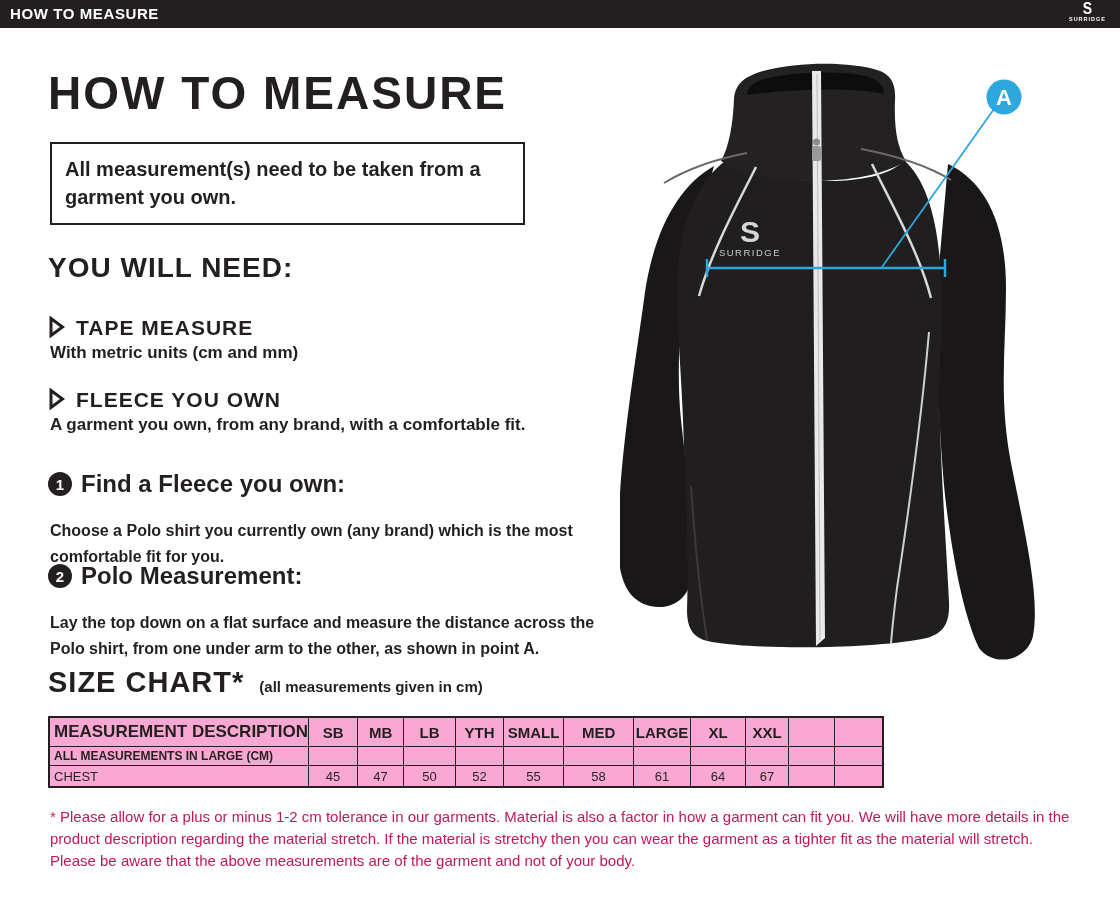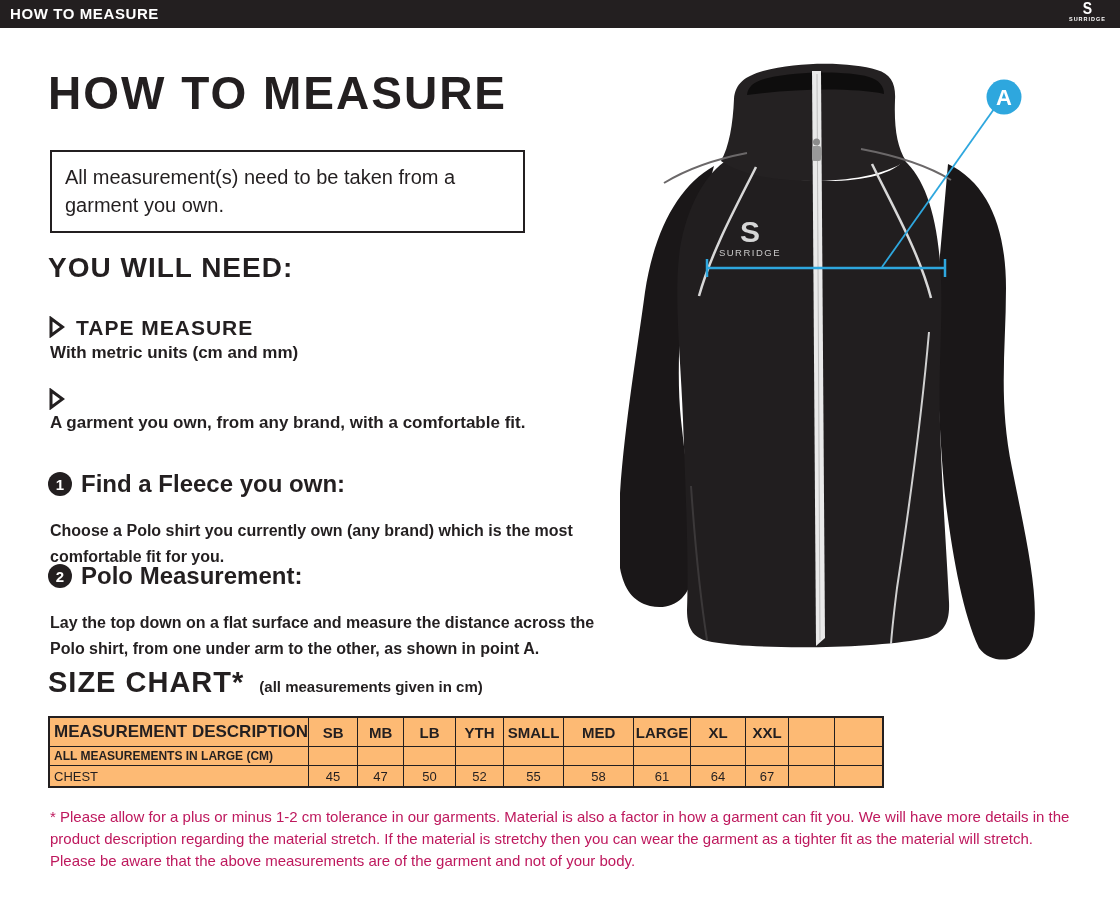--- a/index.html
+++ b/index.html
@@ -9,42 +9,42 @@
   }
   
   .topbar{position:absolute;top:0;left:0;width:1120px;height:28px;background:#231f20;}
   .topbar-title{position:absolute;left:10px;top:5px;color:#fff;font-size:15px;font-weight:bold;letter-spacing:.6px;}
   .topbar-logo{position:absolute;right:14px;top:1px;text-align:center;color:#fff;line-height:1;}
   .topbar-logo .logo-s{font-size:14px;font-weight:bold;transform:scaleY(1.15);letter-spacing:0;}
   .topbar-logo .logo-text{font-size:5.5px;letter-spacing:1px;margin-top:2px;font-weight:bold;}
 
   
   .h1{position:absolute;left:48px;top:66px;font-size:46px;font-weight:800;letter-spacing:2px;color:#231f20;white-space:nowrap;}
-  .notice-box{position:absolute;left:50px;top:150px;width:445px;border:2px solid #231f20;padding:11px 13px;
-    font-size:20px;font-weight:normal;line-height:1.42;}
+  .notice-box{position:absolute;left:50px;top:142px;width:445px;border:2px solid #231f20;padding:11px 13px;
+    font-size:20px;font-weight:bold;line-height:1.42;}
   .ywn-heading{position:absolute;left:48px;top:252px;font-size:28px;font-weight:800;letter-spacing:1px;}
 
   .need-item{position:absolute;left:48px;}
   .need-head{display:flex;align-items:flex-start;gap:11px;}
   .need-label{font-size:21px;font-weight:800;letter-spacing:1px;}
   .need-desc{font-size:17px;font-weight:bold;margin-top:3px;margin-left:2px;}
 
   .step{position:absolute;left:48px;}
   .step-head{display:flex;align-items:center;gap:9px;}
   .step-num{width:24px;height:24px;border-radius:50%;background:#231f20;color:#fff;display:flex;
     align-items:center;justify-content:center;font-size:15px;font-weight:bold;}
   .step-title{font-size:24px;font-weight:800;}
   .step-desc{margin:20px 0 0 2px;width:545px;font-size:16px;font-weight:bold;line-height:1.6;}
 
   .sc-head{position:absolute;left:48px;top:666px;display:flex;align-items:flex-end;gap:15px;}
   .sc-title{font-size:29px;font-weight:800;letter-spacing:1px;}
   .sc-sub{font-size:15px;font-weight:bold;padding-bottom:4px;}
 
   
-  .size-table{position:absolute;left:48px;top:716px;border-collapse:collapse;table-layout:fixed;background:#fdba74;padding-left:16px;}
+  .size-table{position:absolute;left:48px;top:716px;border-collapse:collapse;table-layout:fixed;background:#f9a8d4;padding-left:16px;}
   .size-table td,.size-table th{border:1.5px solid #231f20;padding:0;vertical-align:middle;overflow:hidden;white-space:nowrap;}
   .size-table{border:2px solid #231f20;}
   .size-table th{height:28px;font-size:15px;font-weight:bold;text-align:center;}
   .size-table th.desc{font-size:17px;text-align:left;padding-left:4px;}
   .size-table tr.metric-row td{height:18px;font-size:12px;font-weight:bold;text-align:left;padding-left:4px;}
   .size-table tr.value-row td{height:20px;font-size:13px;font-weight:normal;text-align:center;}
   .size-table tr.value-row td.label{text-align:left;padding-left:4px;}
 
   .footnote{position:absolute;left:50px;top:806px;width:1030px;font-size:15px;line-height:1.45;color:#be185d;}
 
@@ -76,20 +76,21 @@
     <span class="need-label">TAPE MEASURE</span>
   </div>
   <div class="need-desc">With metric units (cm and mm)</div>
 </div>
 
 <div class="need-item" style="top:388px">
   <div class="need-head">
     <svg width="17" height="22" viewBox="0 0 17 22">
       <polygon points="3,2.5 14.5,11 3,19.5" fill="none" stroke="#231f20" stroke-width="3"></polygon>
     </svg>
+    <span class="need-label">FLEECE YOU OWN</span>
   </div>
   <div class="need-desc">A garment you own, from any brand, with a comfortable fit.</div>
 </div>
 
 <div class="step" style="top:470px">
   <div class="step-head">
     <span class="step-num">1</span>
     <span class="step-title">Find a Fleece you own:</span>
   </div>
   <p class="step-desc">Choose a Polo shirt you currently own (any brand) which is the most comfortable fit for you.</p>

